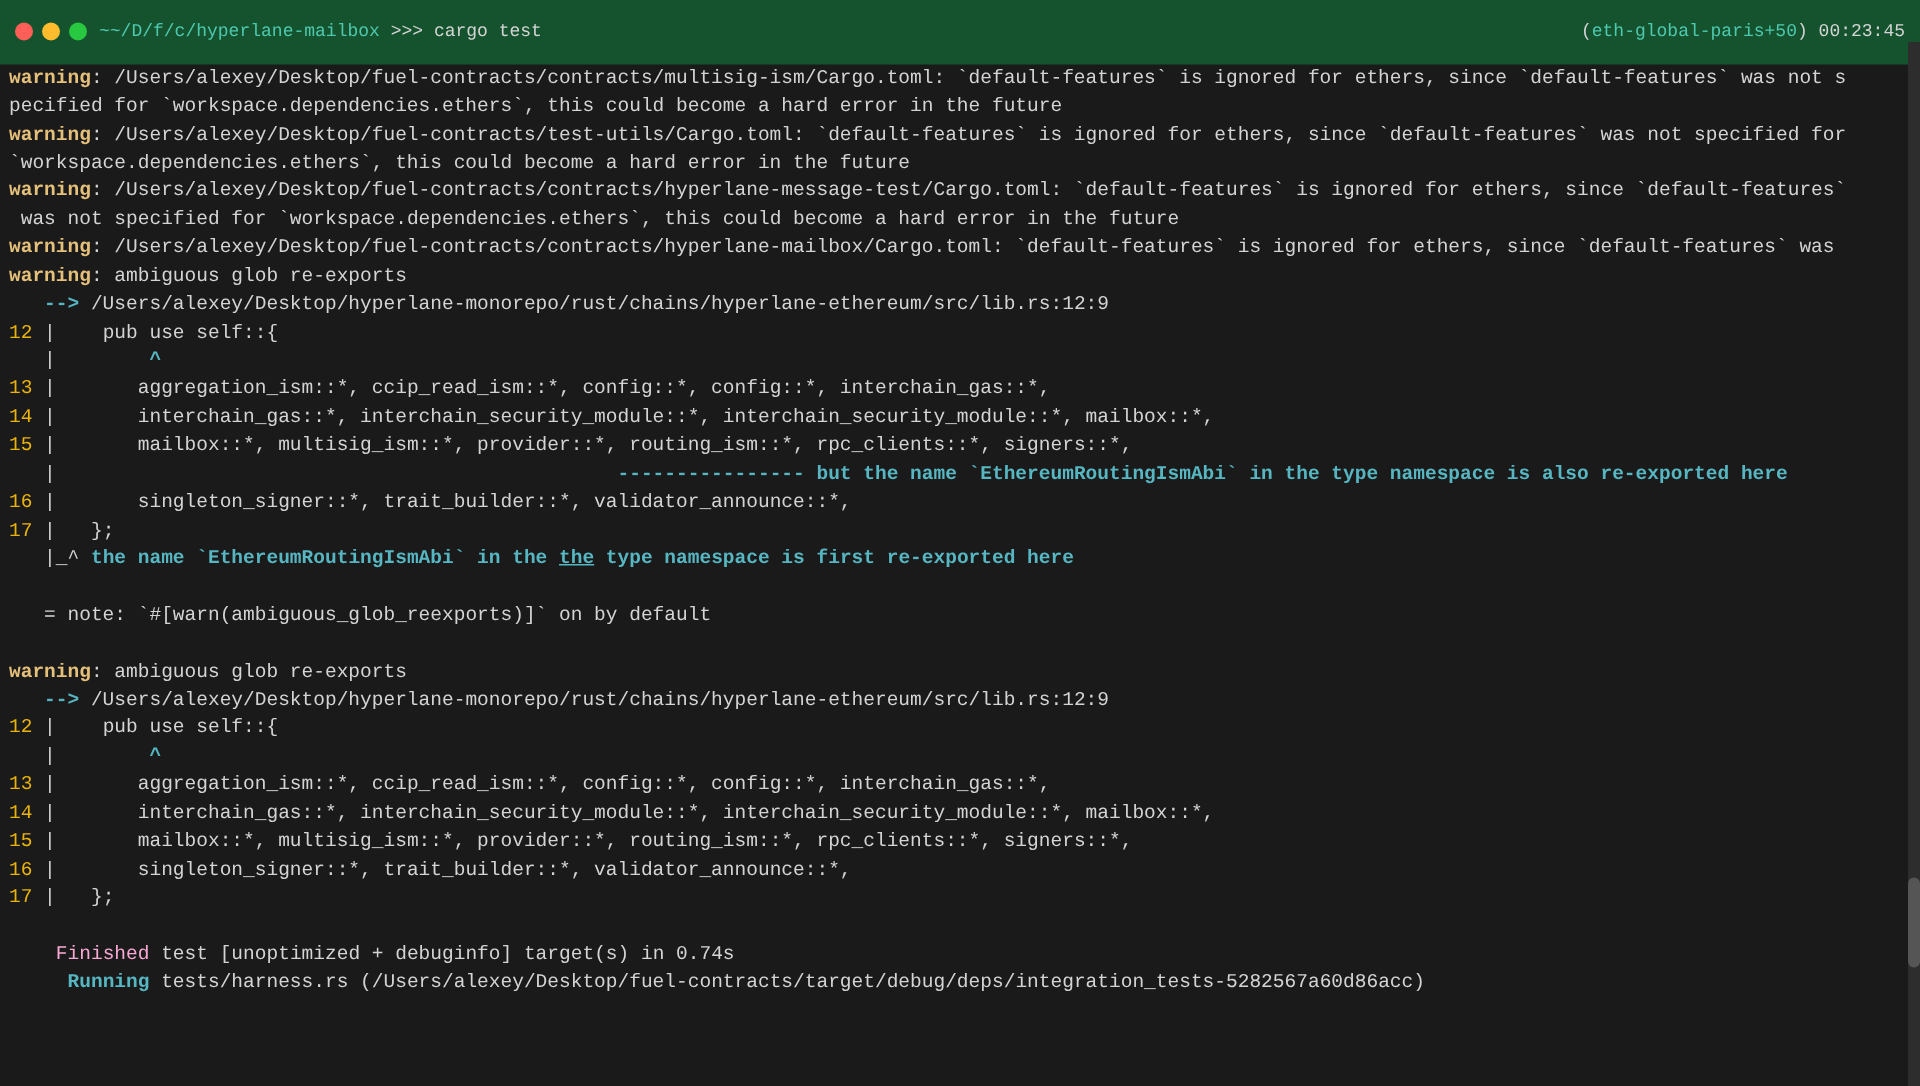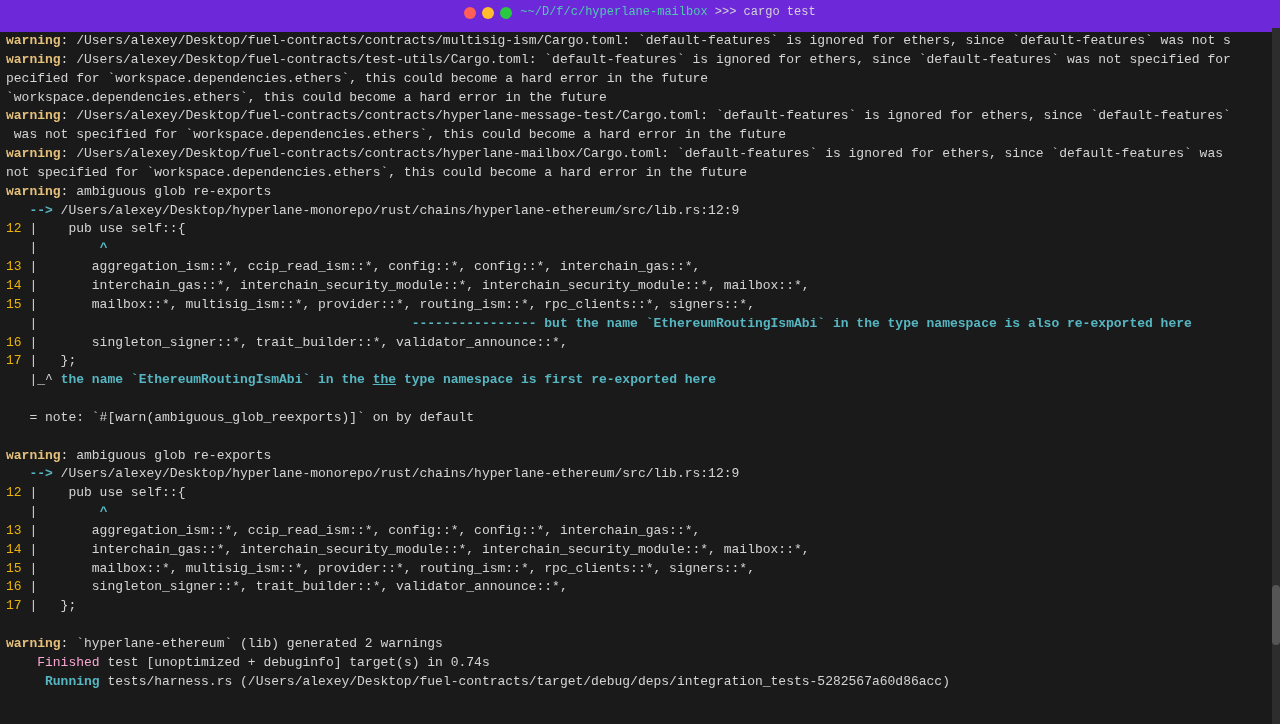--- a/index.html
+++ b/index.html
@@ -22,27 +22,26 @@
     .terminal {
       width: 1280px;
       height: 724px;
       background-color: #1a1a1a;
       padding: 0;
       overflow: hidden;
       position: relative;
     }
 
     .title-bar {
-      background-color: #6d28d9;
+      background-color: #14532d;
       display: flex;
       align-items: center;
       justify-content: space-between;
       padding: 4px 10px;
-      height: 32px;
-      flex-direction: column;
+      height: 43px;
     }
 
     .title-bar-left {
       display: flex;
       align-items: center;
       gap: 8px;
     }
 
     .traffic-lights {
       display: flex;
@@ -132,35 +131,38 @@
         <div class="traffic-light red"></div>
         <div class="traffic-light yellow"></div>
         <div class="traffic-light green"></div>
       </div>
       <span class="title-text">
         <span class="path">~~/D/f/c/hyperlane-mailbox</span>
         <span class="white"> &gt;&gt;&gt; </span>
         <span class="cmd">cargo test</span>
       </span>
     </div>
+    <div class="title-bar-right">
+      <span class="white">(</span><span class="branch">eth-global-paris+50</span><span class="white">)</span>
+      <span class="white"> 00:23:45</span>
+    </div>
   </div>
 
   <div class="content">
 
     <div class="line"><span class="warning-label">warning</span><span class="white">: /Users/alexey/Desktop/fuel-contracts/contracts/multisig-ism/Cargo.toml: `default-features` is ignored for ethers, since `default-features` was not s</span></div>
+    <div class="line"><span class="white">pecified for `workspace.dependencies.ethers`, this could become a hard error in the future</span></div>
+
     <div class="line"><span class="warning-label">warning</span><span class="white">: /Users/alexey/Desktop/fuel-contracts/test-utils/Cargo.toml: `default-features` is ignored for ethers, since `default-features` was not specified for</span></div>
-
-    <div class="line"><span class="white">pecified for `workspace.dependencies.ethers`, this could become a hard error in the future</span></div>
     <div class="line"><span class="white">`workspace.dependencies.ethers`, this could become a hard error in the future</span></div>
 
     <div class="line"><span class="warning-label">warning</span><span class="white">: /Users/alexey/Desktop/fuel-contracts/contracts/hyperlane-message-test/Cargo.toml: `default-features` is ignored for ethers, since `default-features`</span></div>
     <div class="line"><span class="white"> was not specified for `workspace.dependencies.ethers`, this could become a hard error in the future</span></div>
 
     <div class="line"><span class="warning-label">warning</span><span class="white">: /Users/alexey/Desktop/fuel-contracts/contracts/hyperlane-mailbox/Cargo.toml: `default-features` is ignored for ethers, since `default-features` was</span></div>
-    <div class="line"><span class="white">not specified for `workspace.dependencies.ethers`, this could become a hard error in the future</span></div>
 
     <div class="line"><span class="warning-label">warning</span><span class="white">: ambiguous glob re-exports</span></div>
     <div class="line"><span class="bold-cyan">   --&gt;</span><span class="white"> /Users/alexey/Desktop/hyperlane-monorepo/rust/chains/hyperlane-ethereum/src/lib.rs:12:9</span></div>
     <div class="line"><span class="dim">12</span><span class="white"> | </span><span class="white">   pub use self::{</span></div>
     <div class="line"><span class="white">   |        </span><span class="bold-cyan">^</span></div>
     <div class="line"><span class="dim">13</span><span class="white"> |       aggregation_ism::*, ccip_read_ism::*, config::*, config::*, interchain_gas::*,</span></div>
     <div class="line"><span class="dim">14</span><span class="white"> |       interchain_gas::*, interchain_security_module::*, interchain_security_module::*, mailbox::*,</span></div>
     <div class="line"><span class="dim">15</span><span class="white"> |       mailbox::*, multisig_ism::*, provider::*, routing_ism::*, rpc_clients::*, signers::*,</span></div>
     <div class="line"><span class="white">   |                                                </span><span class="bold-cyan">---------------- but the name `EthereumRoutingIsmAbi` in the type namespace is also re-exported here</span></div>
     <div class="line"><span class="dim">16</span><span class="white"> |       singleton_signer::*, trait_builder::*, validator_announce::*,</span></div>
@@ -174,21 +176,20 @@
     <div class="line"><span class="bold-cyan">   --&gt;</span><span class="white"> /Users/alexey/Desktop/hyperlane-monorepo/rust/chains/hyperlane-ethereum/src/lib.rs:12:9</span></div>
     <div class="line"><span class="dim">12</span><span class="white"> |    pub use self::{</span></div>
     <div class="line"><span class="white">   |        </span><span class="bold-cyan">^</span></div>
     <div class="line"><span class="dim">13</span><span class="white"> |       aggregation_ism::*, ccip_read_ism::*, config::*, config::*, interchain_gas::*,</span></div>
     <div class="line"><span class="dim">14</span><span class="white"> |       interchain_gas::*, interchain_security_module::*, interchain_security_module::*, mailbox::*,</span></div>
     <div class="line"><span class="dim">15</span><span class="white"> |       mailbox::*, multisig_ism::*, provider::*, routing_ism::*, rpc_clients::*, signers::*,</span></div>
     <div class="line"><span class="dim">16</span><span class="white"> |       singleton_signer::*, trait_builder::*, validator_announce::*,</span></div>
     <div class="line"><span class="dim">17</span><span class="white"> |   };</span></div>
     <div class="line">&nbsp;</div>
 
-    <div class="line"><span class="warning-label">warning</span><span class="white">: `hyperlane-ethereum` (lib) generated 2 warnings</span></div>
 
     <div class="line"><span style="color:#f9a8d4;font-weight:normal;">    Finished</span><span class="white"> test [unoptimized + debuginfo] target(s) in 0.74s</span></div>
 
     <div class="line"><span style="color:#56b6c2;font-weight:bold;">     Running</span><span class="white"> tests/harness.rs (/Users/alexey/Desktop/fuel-contracts/target/debug/deps/integration_tests-5282567a60d86acc)</span></div>
 
   </div>
 
   <div class="scrollbar">
     <div class="scrollbar-thumb"></div>
   </div>

